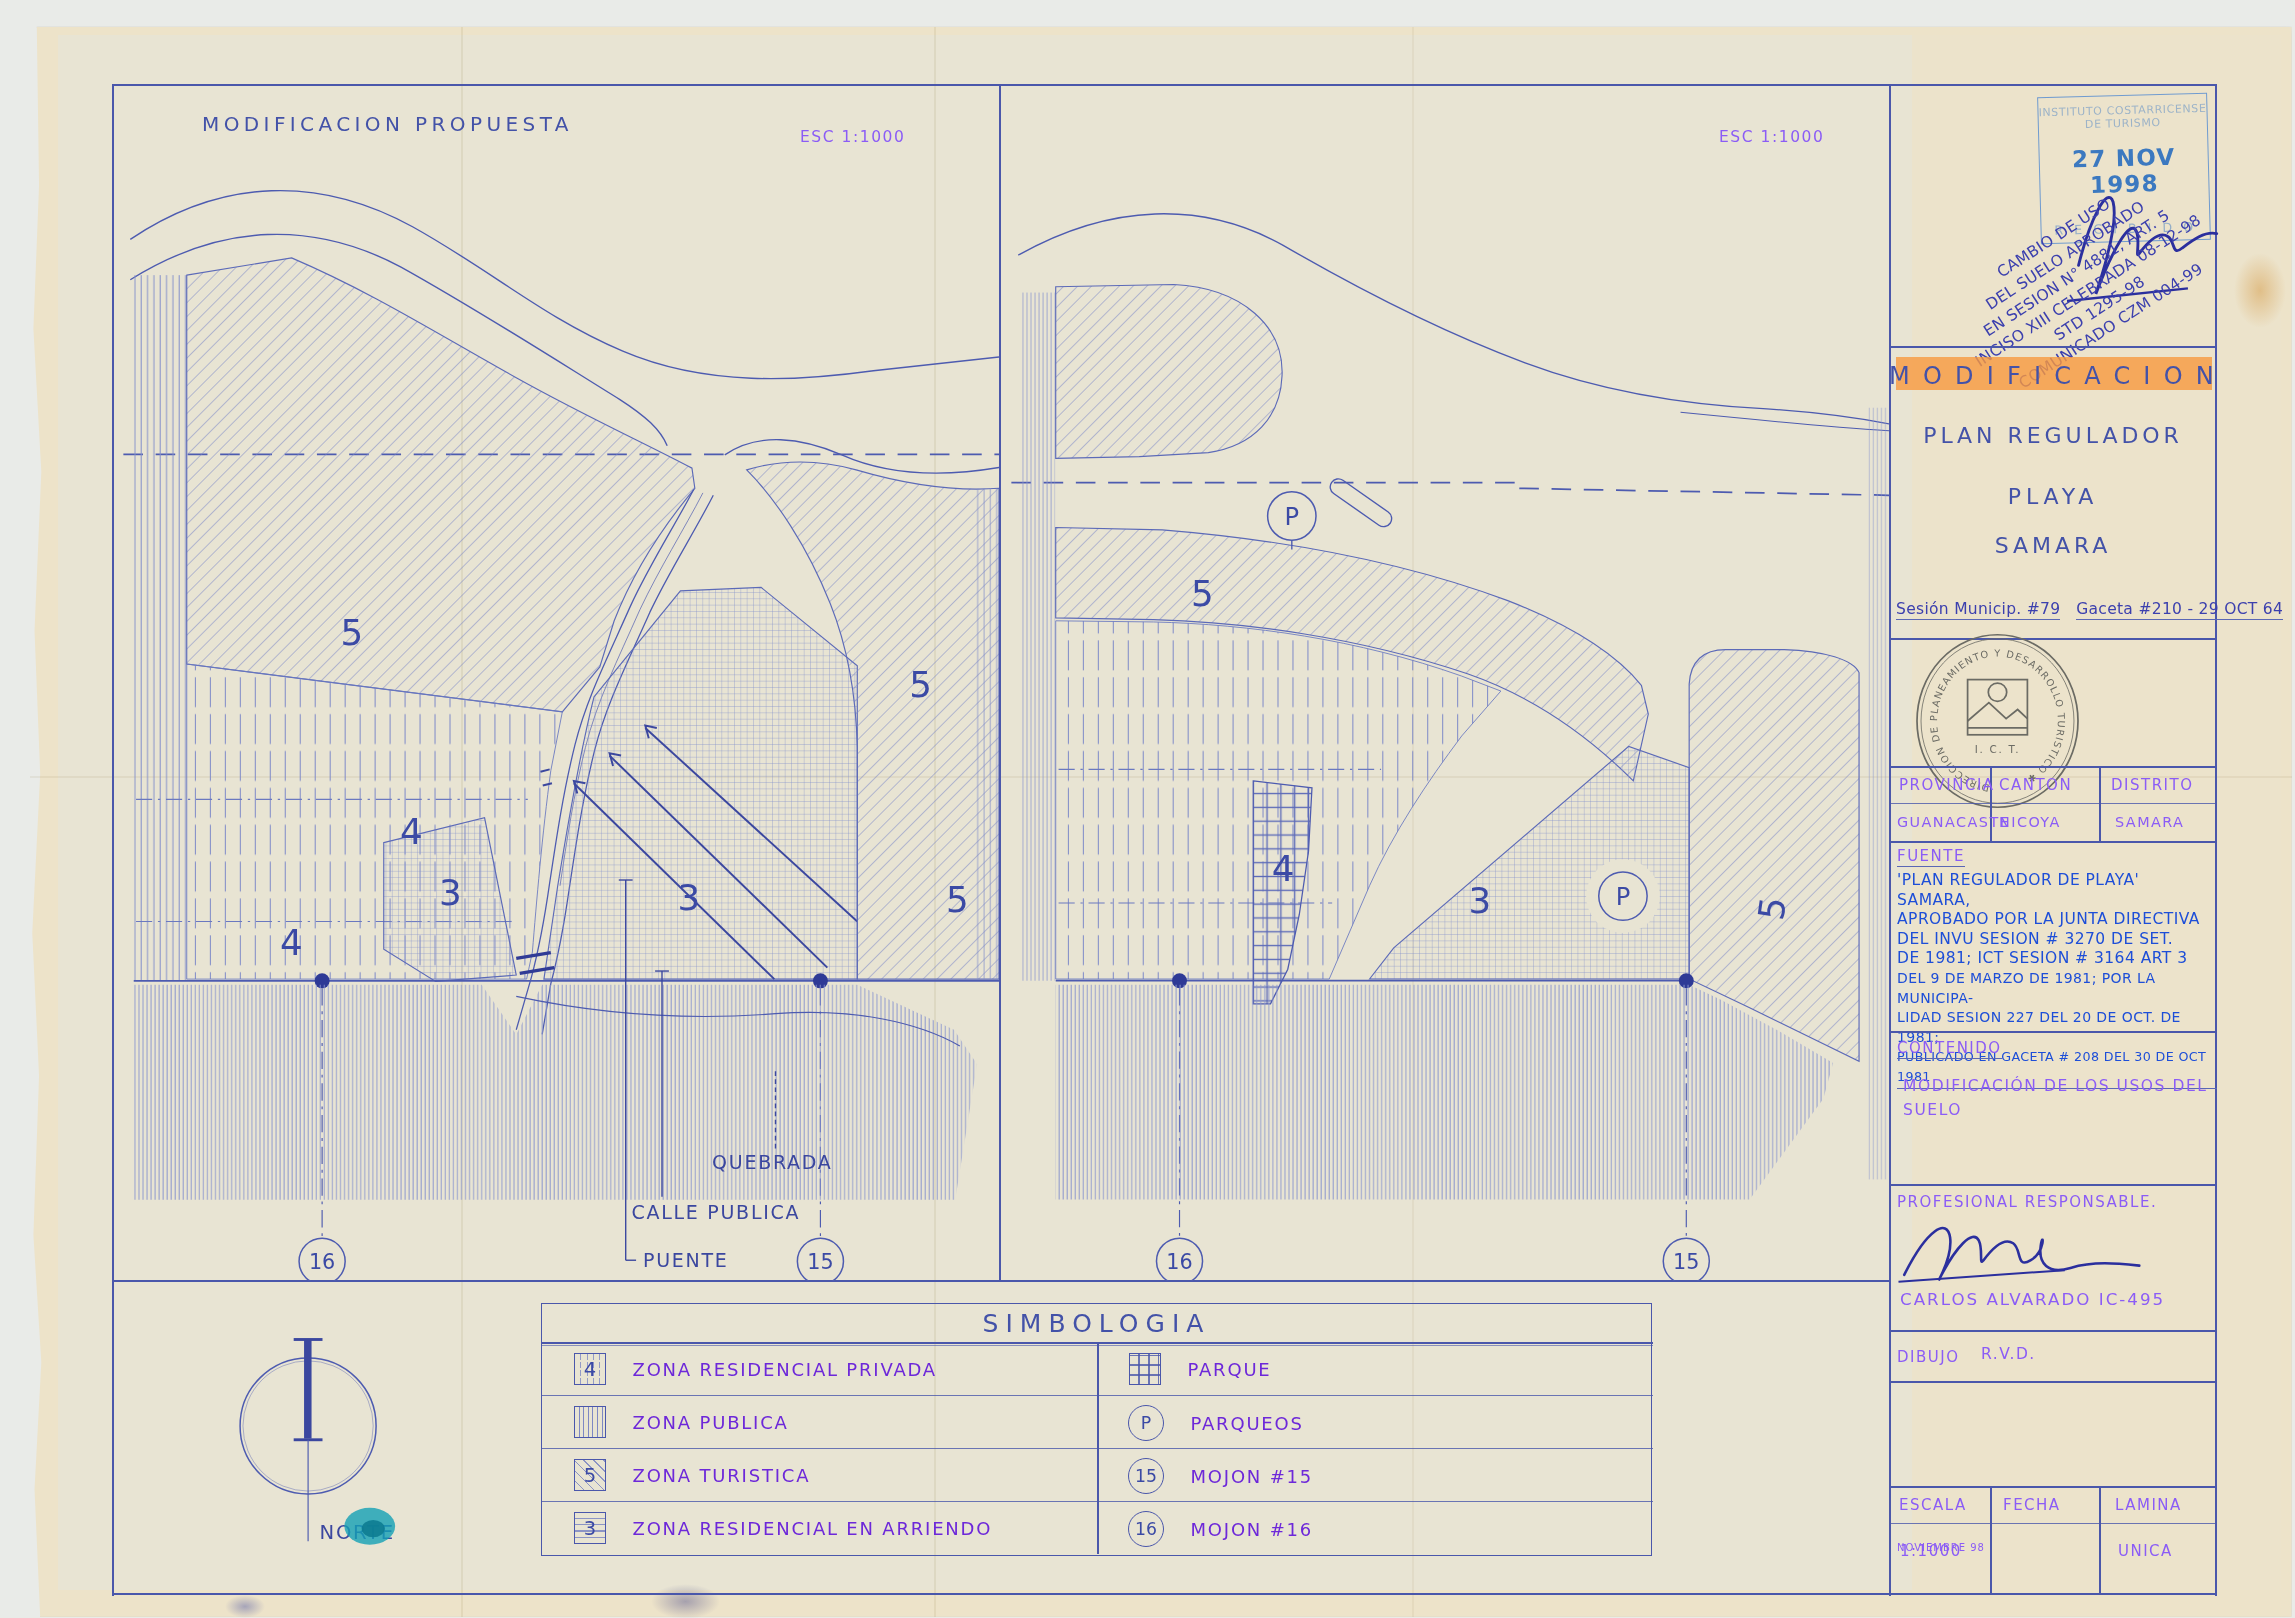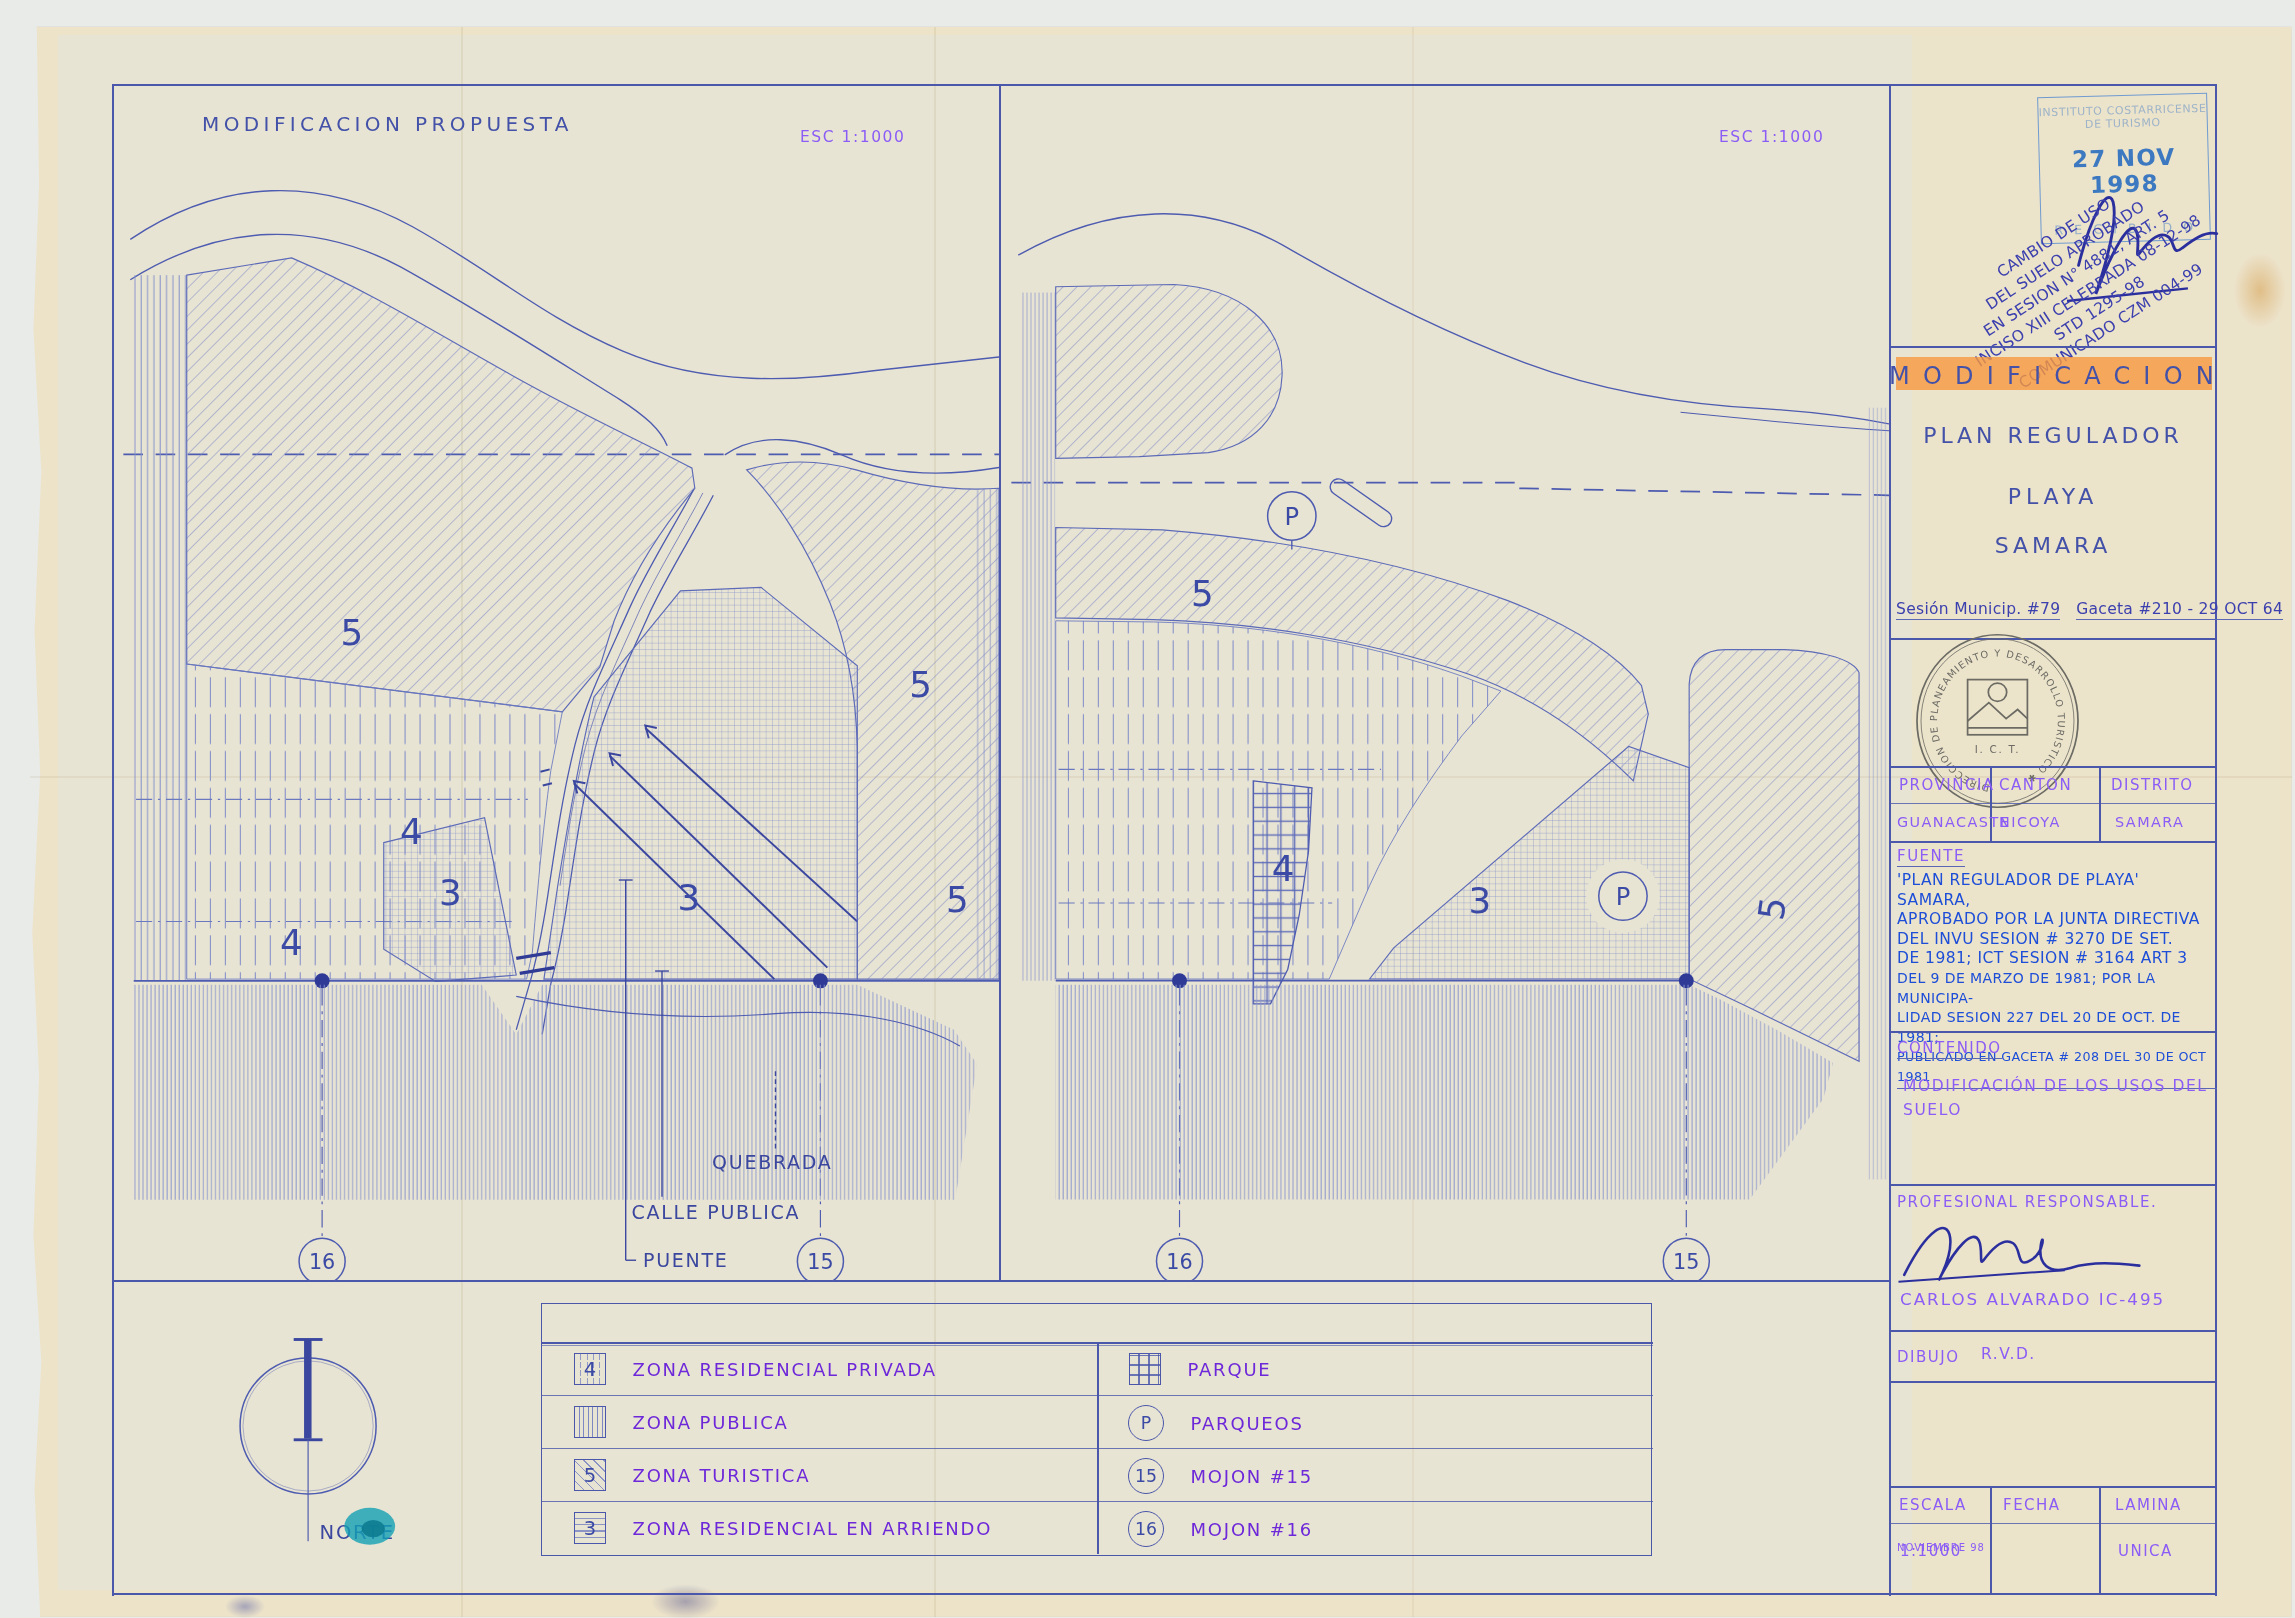--- a/index.html
+++ b/index.html
@@ -274,20 +274,21 @@
     <rect x="158" y="58" width="13" height="172" fill="#3b479f"></rect>
     <line x1="140" y1="58" x2="190" y2="58" stroke="#3b479f" stroke-width="5"></line>
     <line x1="140" y1="232" x2="190" y2="232" stroke="#3b479f" stroke-width="5"></line>
     <line x1="165" y1="232" x2="165" y2="408" stroke="#4d5bb0" stroke-width="2"></line>
     <text x="185" y="404" font-size="34" fill="#3b479f" letter-spacing="3">NORTE</text>
     <ellipse cx="272" cy="382" rx="44" ry="32" fill="#13a0b5" opacity=".8"></ellipse>
     <ellipse cx="278" cy="386" rx="20" ry="15" fill="#0d7c92" opacity=".9"></ellipse>
   </svg>
 
   <div class="abs" style="left:541px;top:1303px;width:1111px;height:253px;border:1.7px solid #4a57ab;box-sizing:border-box">
+    <div class="abs print" style="left:0;right:0;top:4.6px;text-align:center;font-size:25px;letter-spacing:.28em">SIMBOLOGIA</div>
     <div class="bline" style="left:0;top:38px;width:1111px;height:1.7px;position:absolute"></div>
     <div class="bline" style="left:0;top:41px;width:1111px;height:1.2px;position:absolute;opacity:.6"></div>
     <div class="bline" style="left:555px;top:38px;width:1.7px;height:212px;position:absolute"></div>
     <div class="bline" style="left:0;top:91px;width:1111px;height:1.2px;position:absolute;opacity:.8"></div>
     <div class="bline" style="left:0;top:144px;width:1111px;height:1.2px;position:absolute;opacity:.8"></div>
     <div class="bline" style="left:0;top:197px;width:1111px;height:1.2px;position:absolute;opacity:.8"></div>
 
     <div class="leg-row" style="left:32px;top:49px">
       <div class="sw v4">
           <span>4</span>

